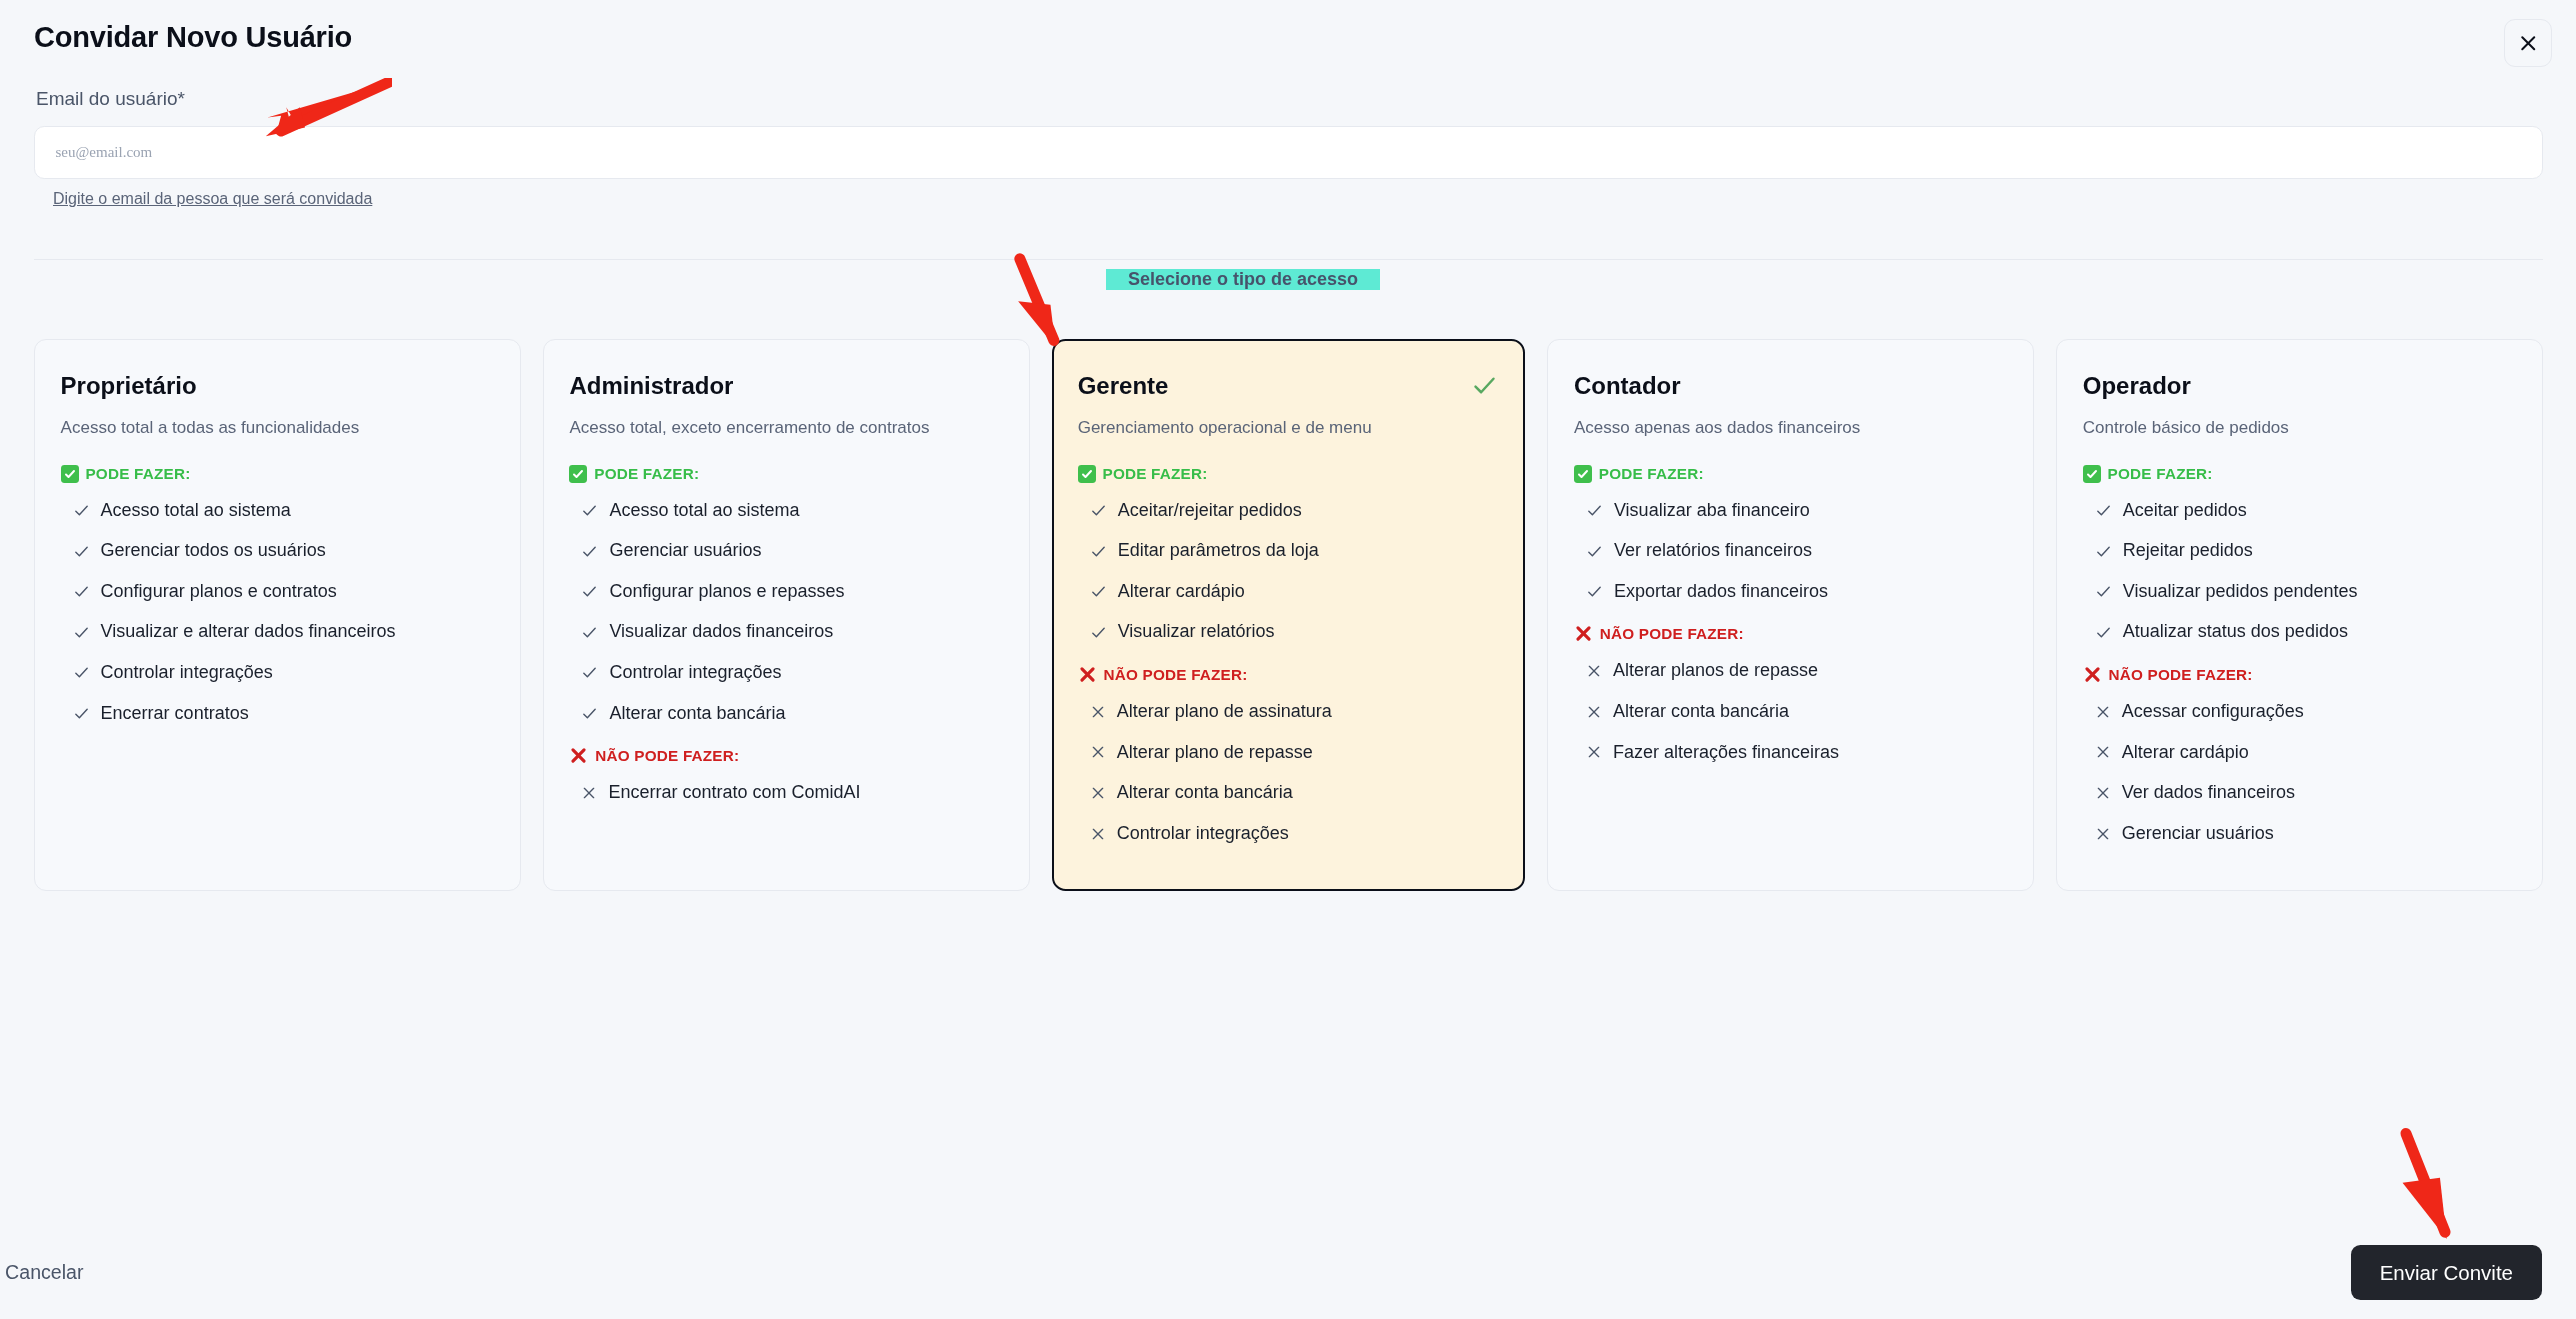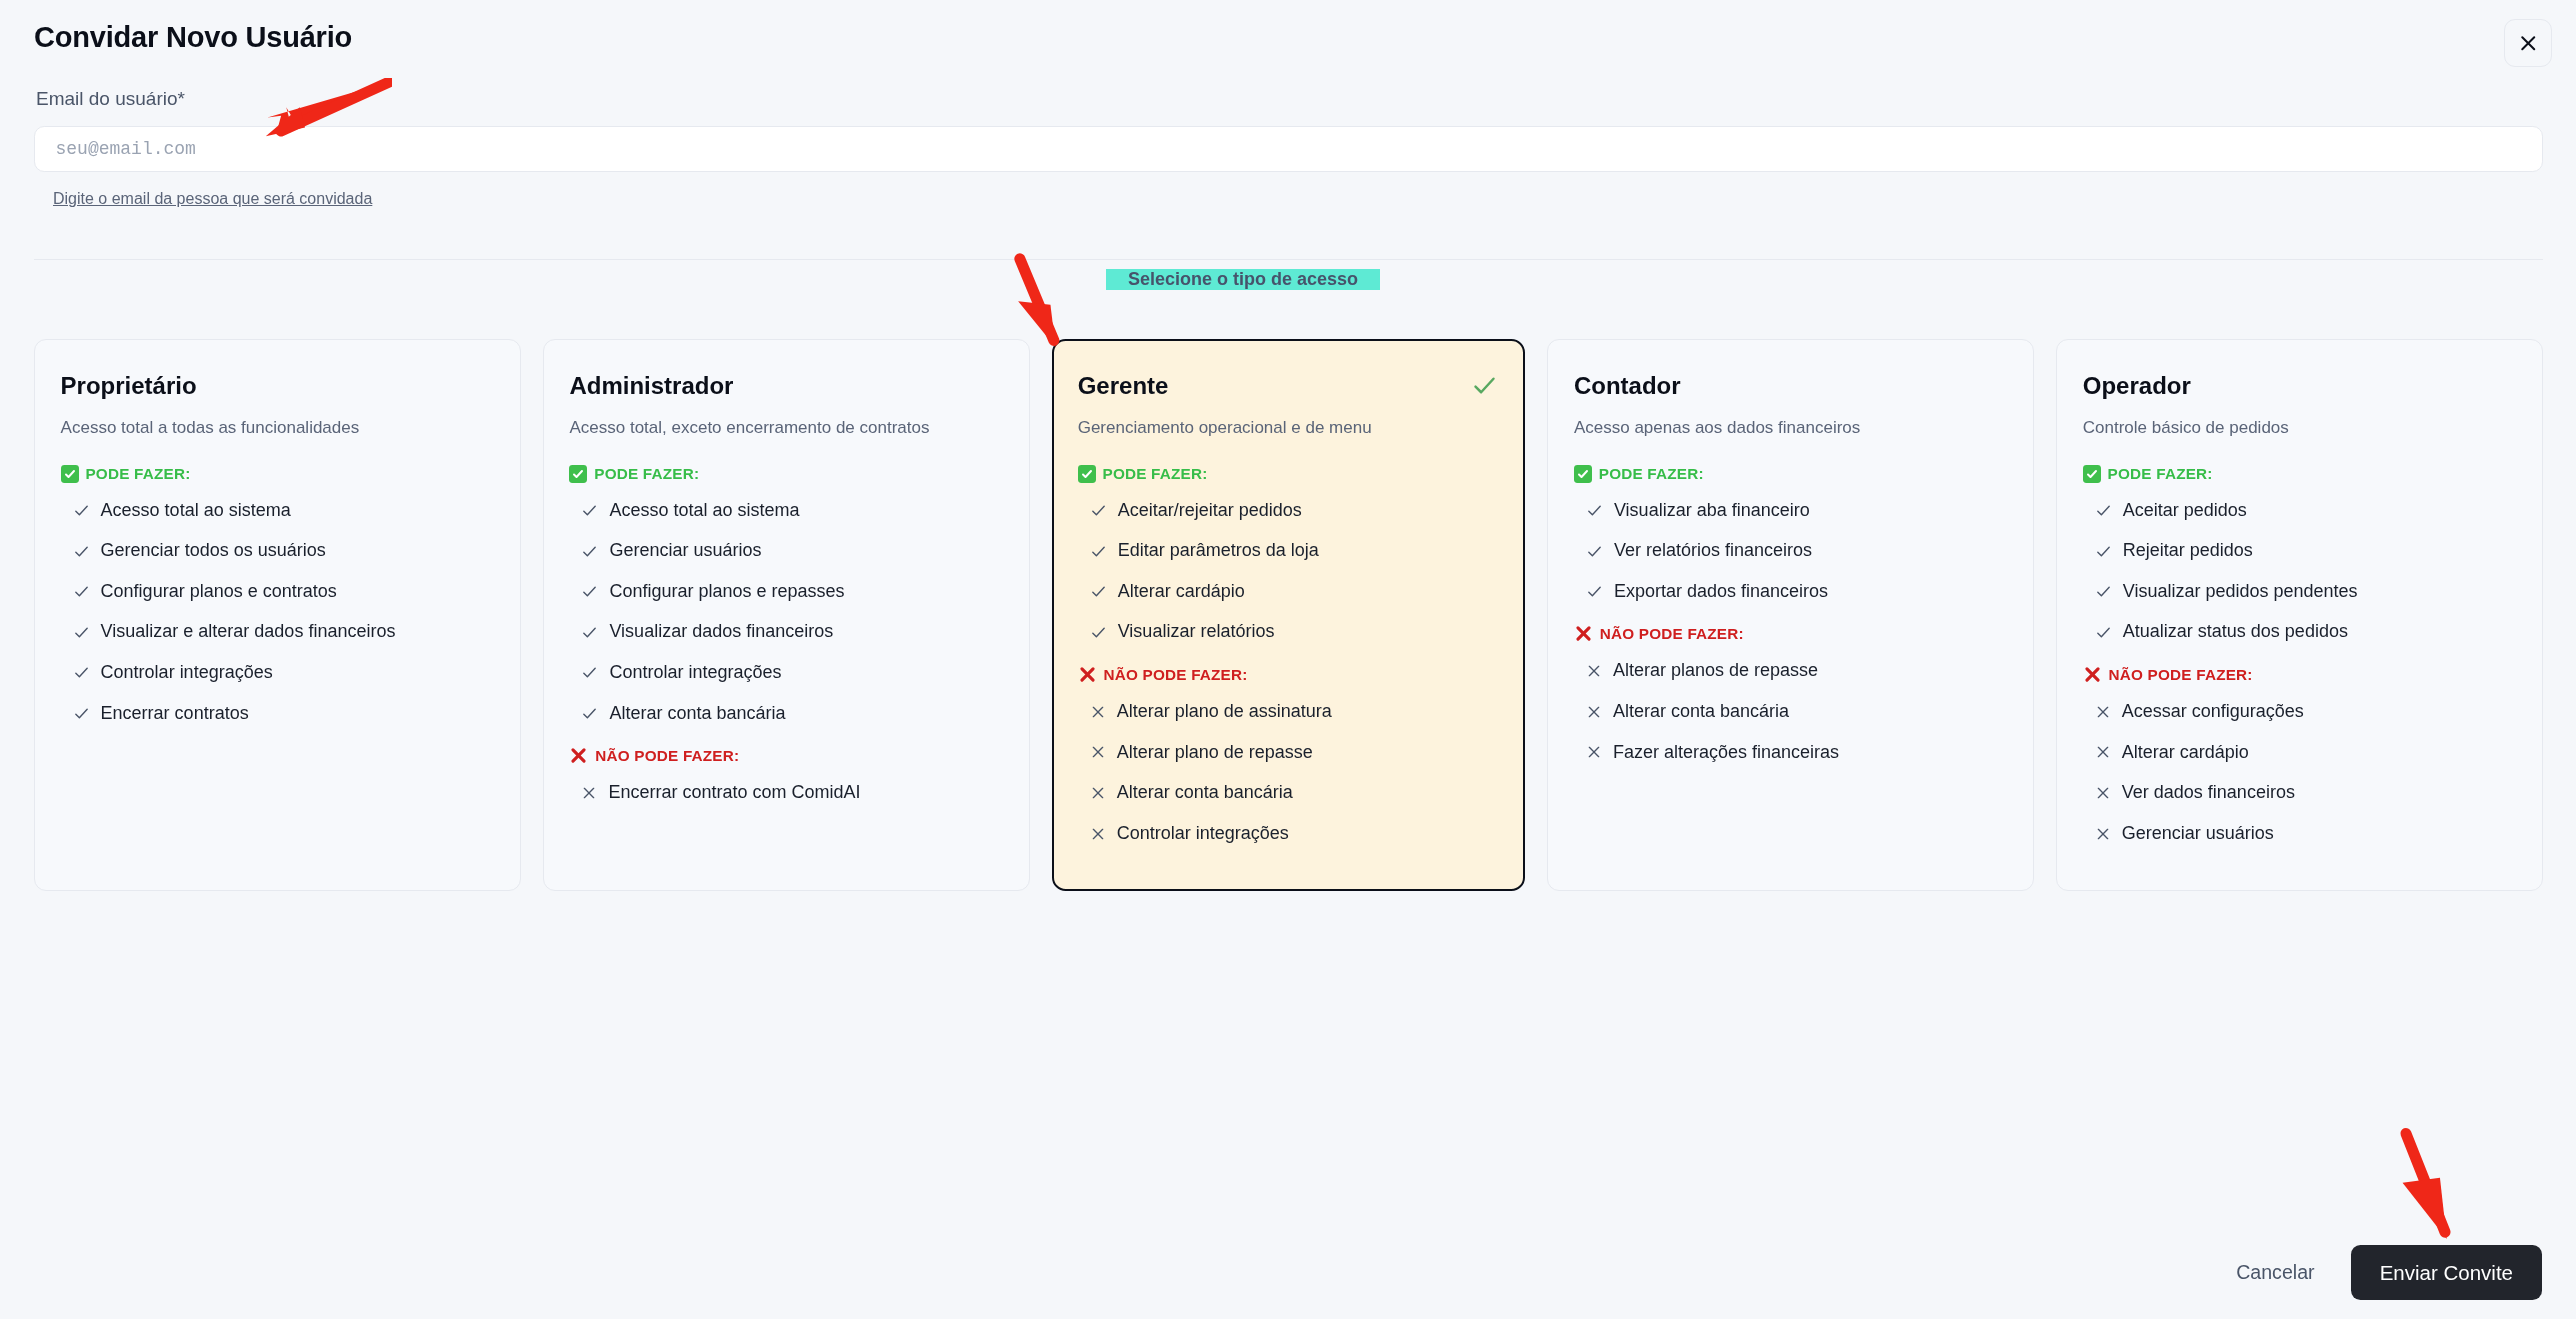--- a/index.html
+++ b/index.html
@@ -58,26 +58,26 @@
     left: 36px;
     top: 88px;
     font-size: 19px;
     color: #4a5568;
   }
   .email-input {
     position: absolute;
     left: 34px;
     top: 126px;
     width: 2509px;
-    height: 46px;
+    height: 53px;
     border: 0.9px solid #e6e9ef;
     border-radius: 10.2px;
     background: #ffffff;
-    font-family: Liberation Mono, monospace;
-    font-size: 18px;
+    font-family: Liberation Serif, serif;
+    font-size: 15px;
     color: #1a202c;
     padding: 0 20.5px;
     outline: none;
   }
   .email-input::placeholder { color: #9aa3b2; }
   .field-hint {
     position: absolute;
     left: 53px;
     top: 190px;
     font-size: 16px;
@@ -193,21 +193,21 @@
 
   
   .footer {
     position: absolute;
     left: 0;
     bottom: 0;
     width: 2576px;
     height: 95px;
     display: flex;
     align-items: center;
-    justify-content: flex-end;
+    justify-content: space-between;
     gap: 31px;
     padding-right: 34px;
   }
   .cancel-button {
     background: none;
     border: none;
     font-family: "Liberation Sans", sans-serif;
     font-size: 19.6px;
     color: #4a5568;
     cursor: pointer;

